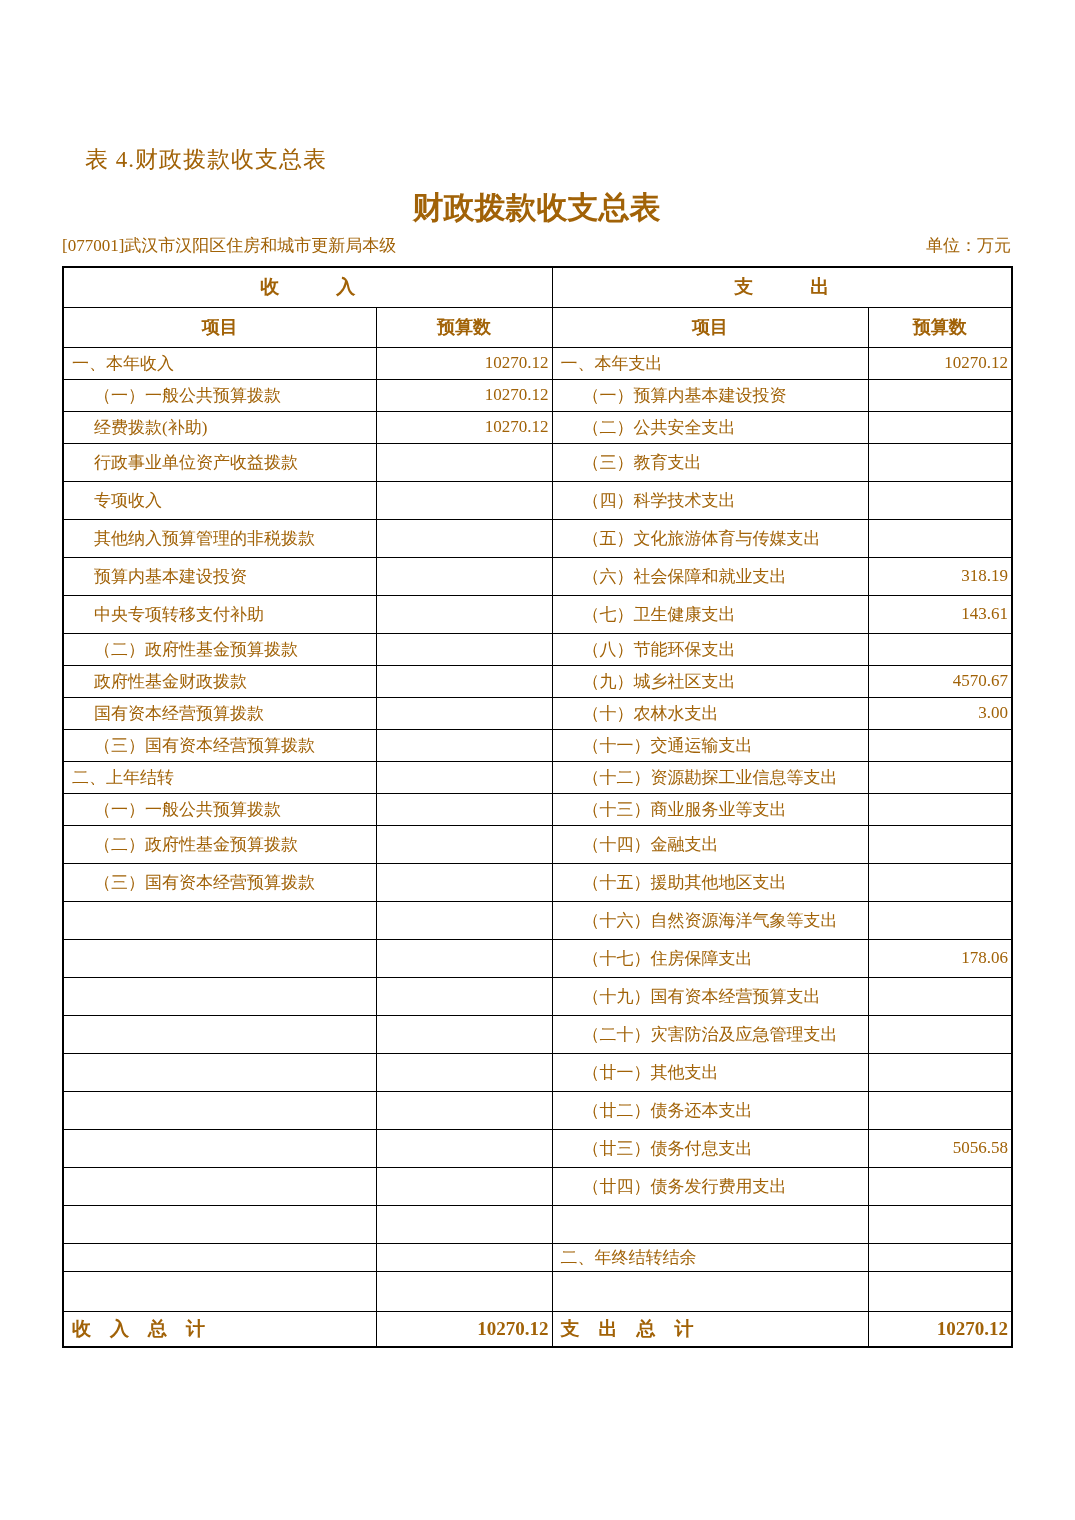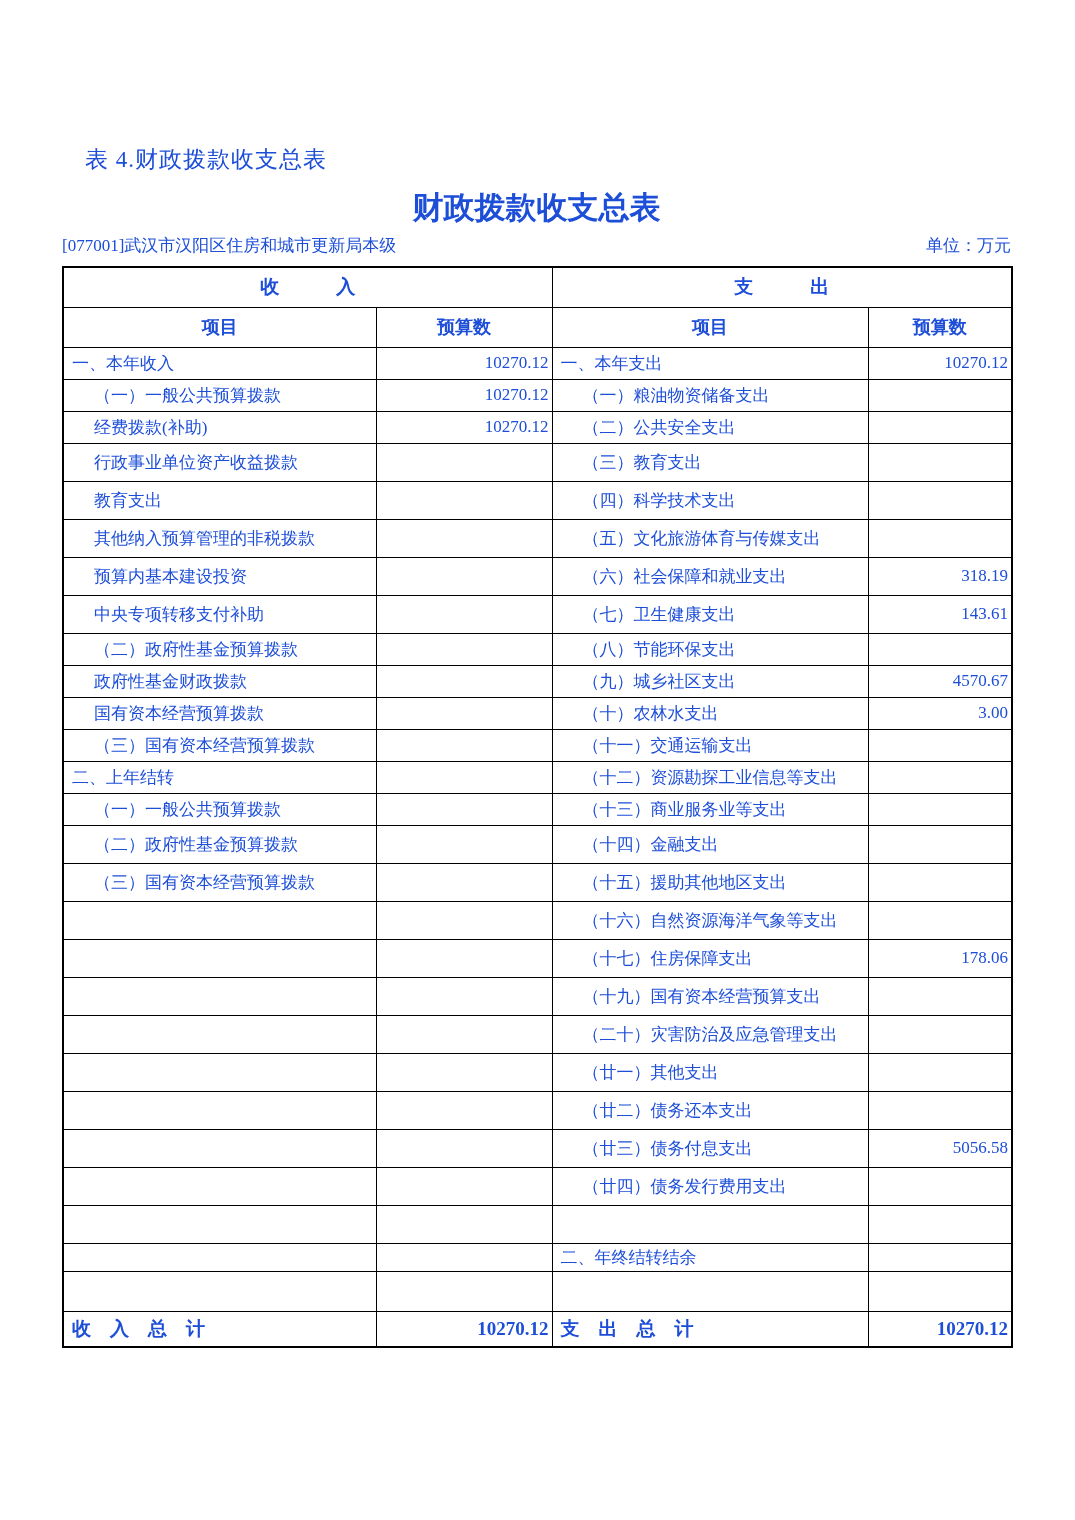--- a/index.html
+++ b/index.html
@@ -5,21 +5,21 @@
   html, body {
     margin: 0;
     padding: 0;
     background: #ffffff;
   }
   .page {
     position: relative;
     width: 1075px;
     height: 1512px;
     background: #ffffff;
-    color: #1d4ed8;
+    color: #a16207;
     font-family: "Liberation Serif", "DejaVu Serif", serif;
     box-sizing: border-box;
     padding: 146px 64px 0 62px;
     overflow: hidden;
   }
   .toc-heading {
     font-size: 23px;
     line-height: 28px;
     margin-left: 23px;
     letter-spacing: 1px;
@@ -105,37 +105,37 @@
     <tbody>
         <tr>
           <td class="item lvl1">一、本年收入</td>
           <td class="value">10270.12</td>
           <td class="item lvl1">一、本年支出</td>
           <td class="value">10270.12</td>
         </tr>
         <tr>
           <td class="item">（一）一般公共预算拨款</td>
           <td class="value">10270.12</td>
-          <td class="item">（一）粮油物资储备支出</td>
+          <td class="item">（一）预算内基本建设投资</td>
           <td class="value"></td>
         </tr>
         <tr>
           <td class="item">经费拨款(补助)</td>
           <td class="value">10270.12</td>
           <td class="item">（二）公共安全支出</td>
           <td class="value"></td>
         </tr>
         <tr>
           <td class="item">行政事业单位资产收益拨款</td>
           <td class="value"></td>
           <td class="item">（三）教育支出</td>
           <td class="value"></td>
         </tr>
         <tr>
-          <td class="item">教育支出</td>
+          <td class="item">专项收入</td>
           <td class="value"></td>
           <td class="item">（四）科学技术支出</td>
           <td class="value"></td>
         </tr>
         <tr>
           <td class="item">其他纳入预算管理的非税拨款</td>
           <td class="value"></td>
           <td class="item">（五）文化旅游体育与传媒支出</td>
           <td class="value"></td>
         </tr>

